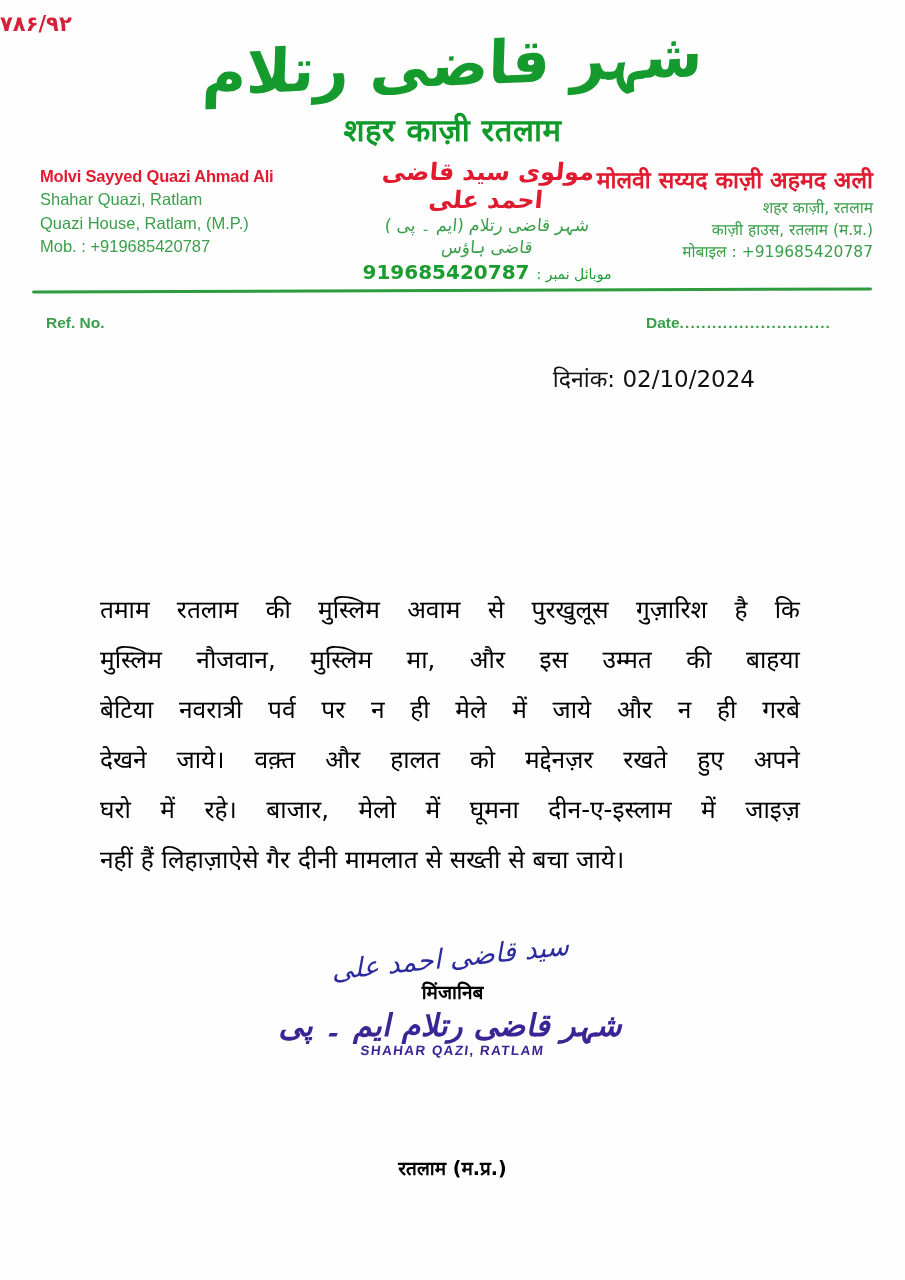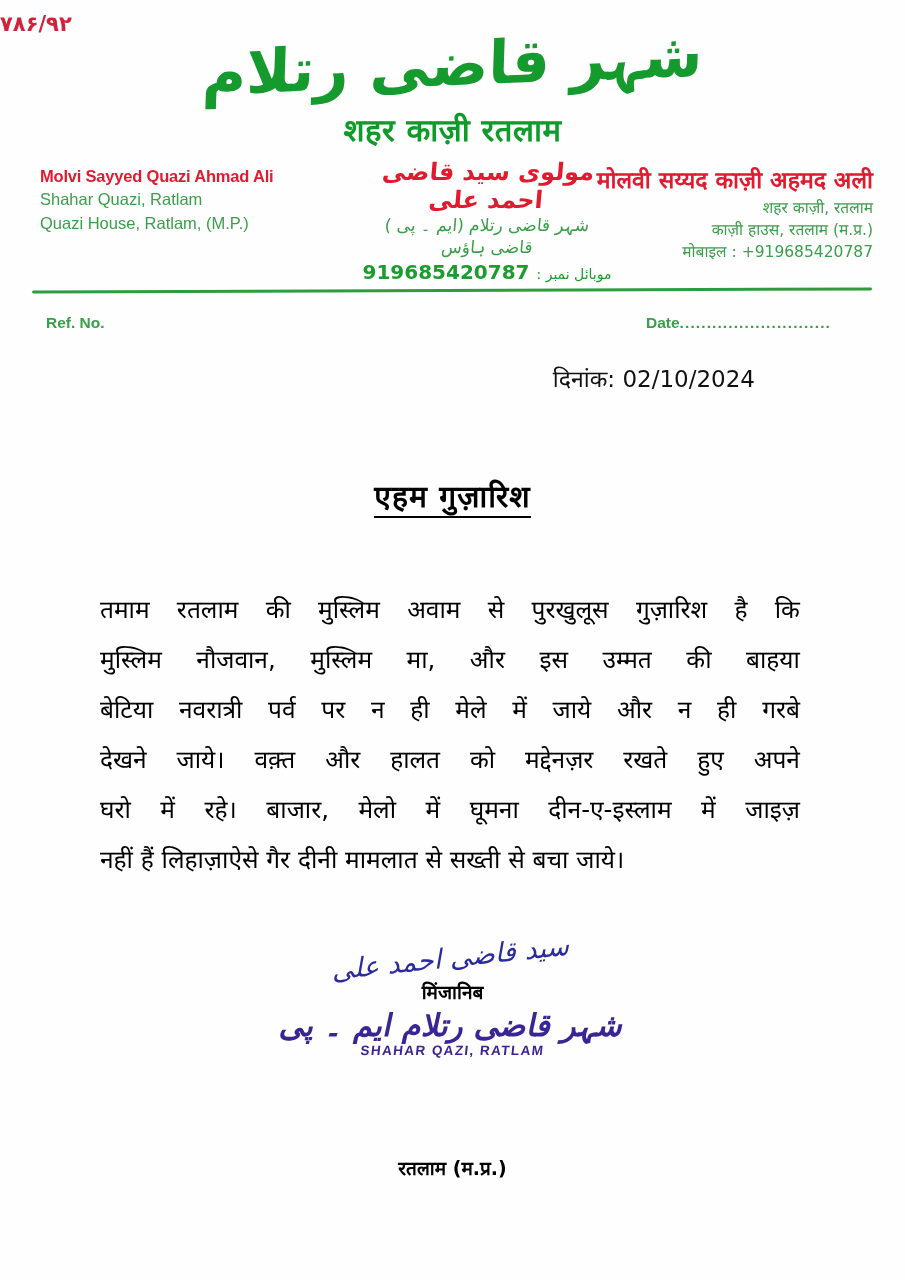--- a/index.html
+++ b/index.html
@@ -334,20 +334,21 @@
     <div class="masthead-urdu">شہر قاضی رتلام</div>
 
     <div class="masthead-hindi">शहर काज़ी रतलाम</div>
 
     <div class="contact-band">
 
       <div class="col-left">
         <div class="name-red">Molvi Sayyed  Quazi Ahmad Ali</div>
         <div class="line-green">Shahar Quazi, Ratlam</div>
         <div class="line-green">Quazi House, Ratlam, (M.P.)</div>
+        <div class="line-green">Mob. : +919685420787</div>
       </div>
 
       <div class="col-center">
         <div class="urdu-red">مولوی سید قاضی احمد علی</div>
         <div class="urdu-green">شہر قاضی رتلام (ایم ۔ پی )</div>
         <div class="urdu-green">قاضی ہاؤس</div>
         <div class="urdu-phone">
           <span class="lbl">موبائل نمبر :</span>
           <span>919685420787</span>
         </div>
@@ -367,23 +368,20 @@
 
   <div class="refdate-row">
     <div class="ref-no">Ref. No.</div>
     <div class="date-label">
       <span>Date</span><span class="dots">............................</span>
     </div>
   </div>
 
   <div class="date-value">दिनांक: 02/10/2024</div>
 
-  <div class="doc-heading">
-    <span>एहम  गुज़ारिश</span>
-  </div>
 
   <div class="body-text" id="body-text">
       <div class="body-line">
         <span class="w">तमाम</span>
         <span class="w">रतलाम</span>
         <span class="w">की</span>
         <span class="w">मुस्लिम</span>
         <span class="w">अवाम</span>
         <span class="w">से</span>
         <span class="w">पुरखुलूस</span>

